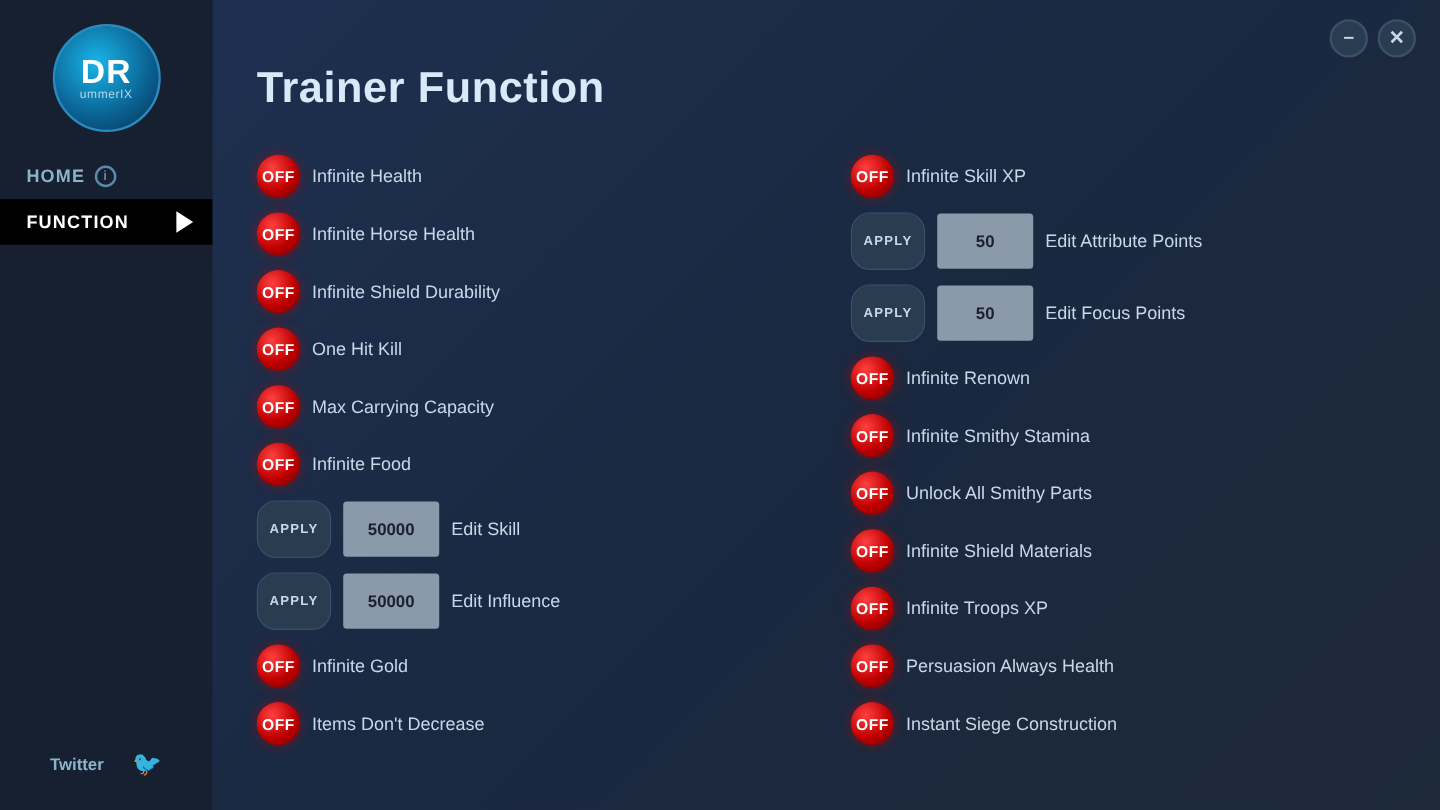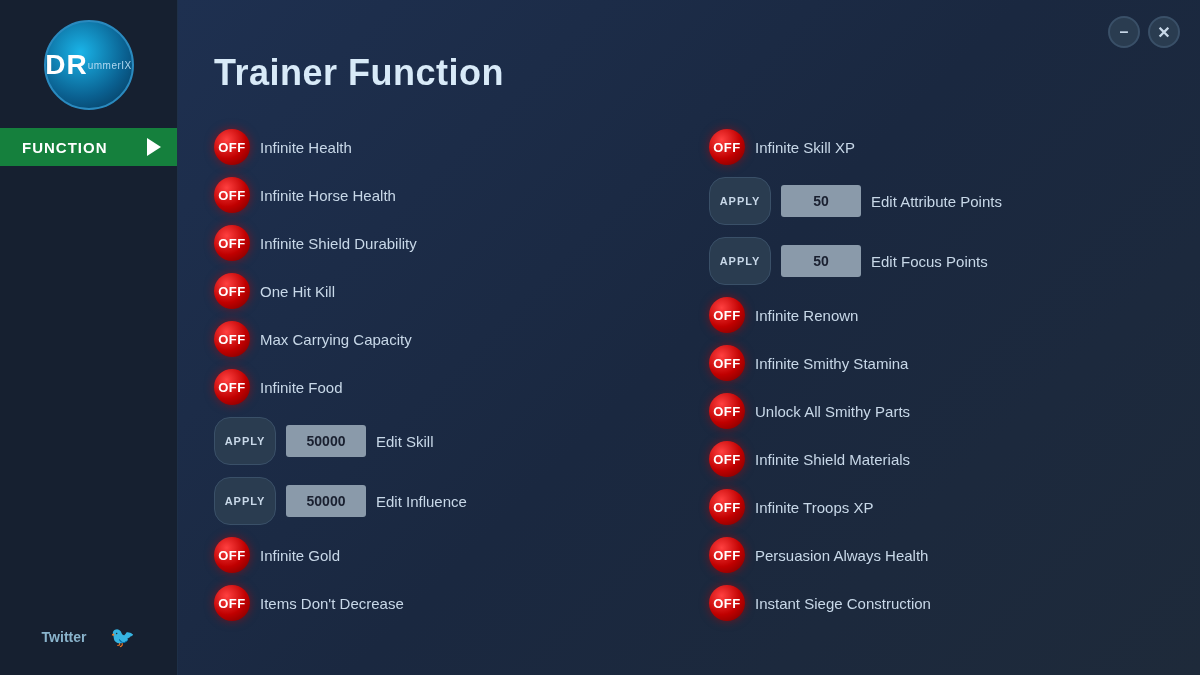--- a/index.html
+++ b/index.html
@@ -24,21 +24,21 @@
       padding: 20px 0 20px 0;
       border-right: 1px solid #1e3048;
     }
 
     .avatar-circle {
       width: 90px;
       height: 90px;
       border-radius: 50%;
       background: radial-gradient(circle at 40% 35%, #1ab4e8, #0a6090 60%, #053050);
       display: flex;
-      flex-direction: row;
+      flex-direction: column;
       align-items: center;
       justify-content: center;
       border: 2px solid #2a8abf;
       margin-bottom: 18px;
     }
     .avatar-initials {
       font-size: 28px;
       font-weight: 900;
       color: #ffffff;
       letter-spacing: 1px;
@@ -75,21 +75,21 @@
       font-weight: 900;
       flex-shrink: 0;
     }
 
     .nav-function {
       display: flex;
       align-items: center;
       justify-content: space-between;
       width: 100%;
       padding: 10px 16px 10px 22px;
-      background: #15803d;
+      background: #000000;
       cursor: pointer;
       color: #ffffff;
       font-size: 15px;
       font-weight: 700;
       letter-spacing: 1px;
     }
     .play-arrow {
       width: 0;
       height: 0;
       border-top: 9px solid transparent;
@@ -185,21 +185,21 @@
       cursor: pointer;
       font-size: 11px;
       font-weight: 900;
       color: #c8d8e8;
       letter-spacing: 1px;
       flex-shrink: 0;
     }
 
     .value-input {
       width: 80px;
-      height: 32px;
+      height: 46px;
       background: #8a9aaa;
       border: none;
       border-radius: 3px;
       text-align: center;
       font-size: 14px;
       font-weight: 700;
       color: #1a2030;
       flex-shrink: 0;
     }
 
@@ -229,20 +229,26 @@
   </style>
 </head>
 <body>
 
 <div class="sidebar">
   <div class="avatar-circle">
     <span class="avatar-initials">DR</span>
     <span class="avatar-sub">ummerIX</span>
   </div>
 
+  <div class="nav-home">
+    <span>HOME</span>
+    <div class="info-icon">
+      <span>i</span>
+    </div>
+  </div>
 
   <div class="nav-function">
     <span>FUNCTION</span>
     <div class="play-arrow"></div>
   </div>
 
   <div class="sidebar-spacer"></div>
 
   <div class="twitter-row">
     <span>Twitter</span>

